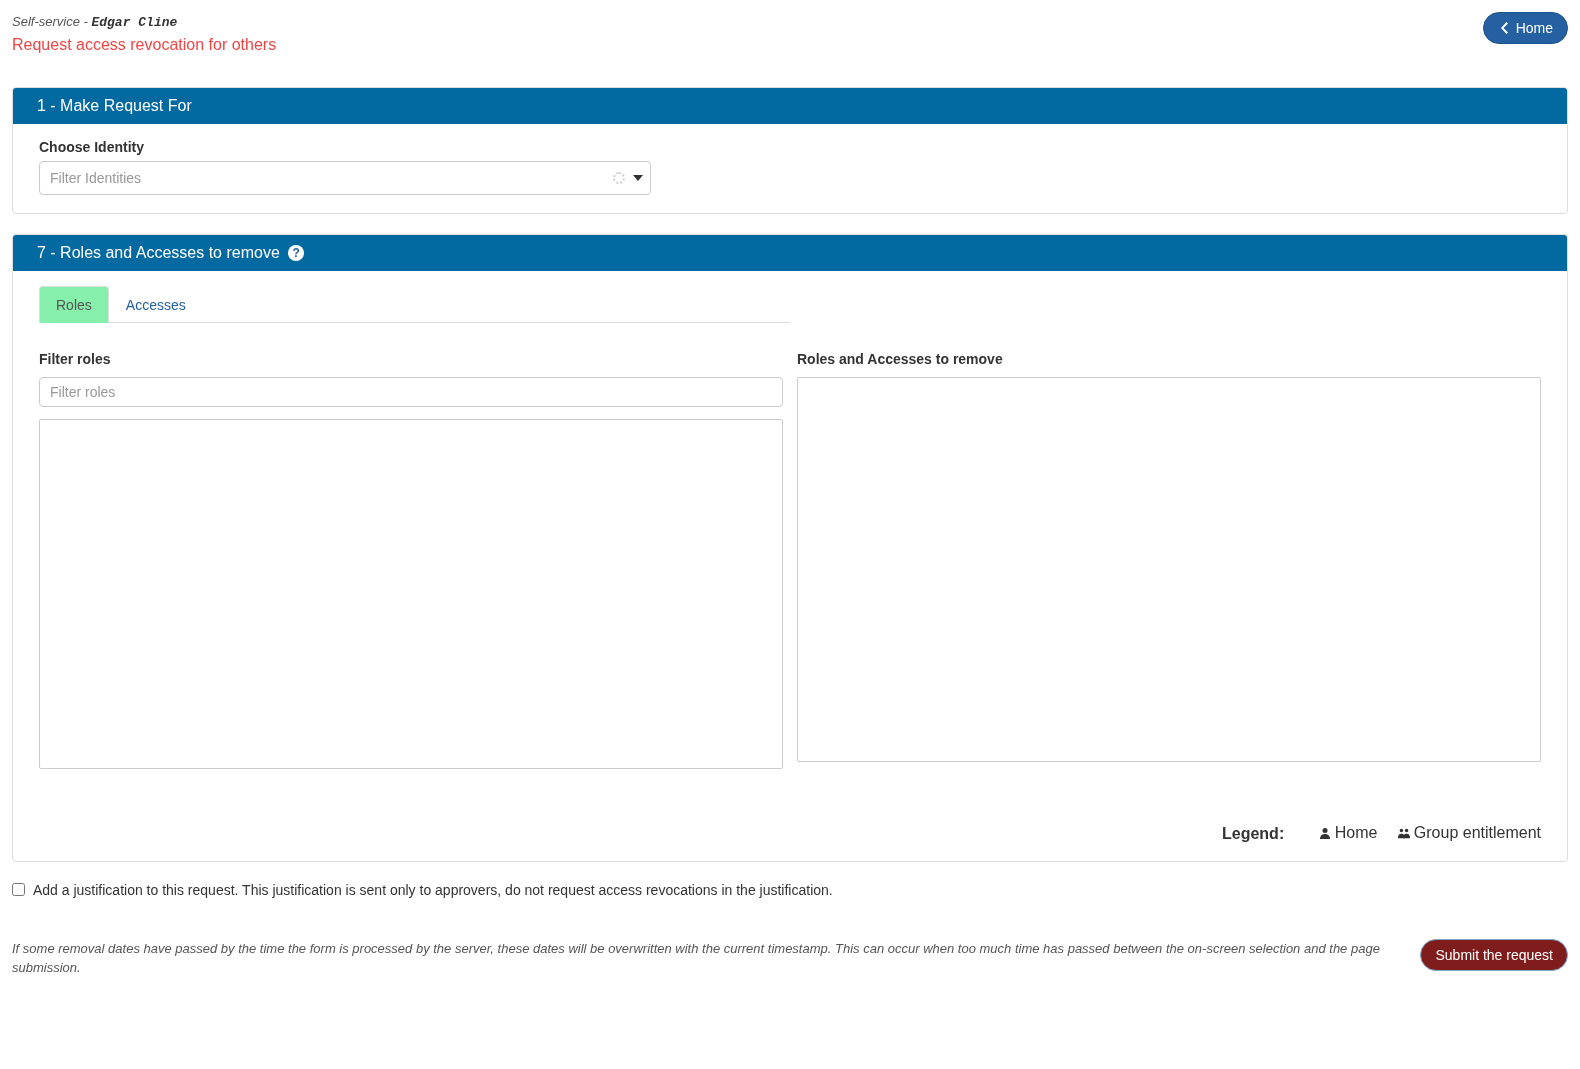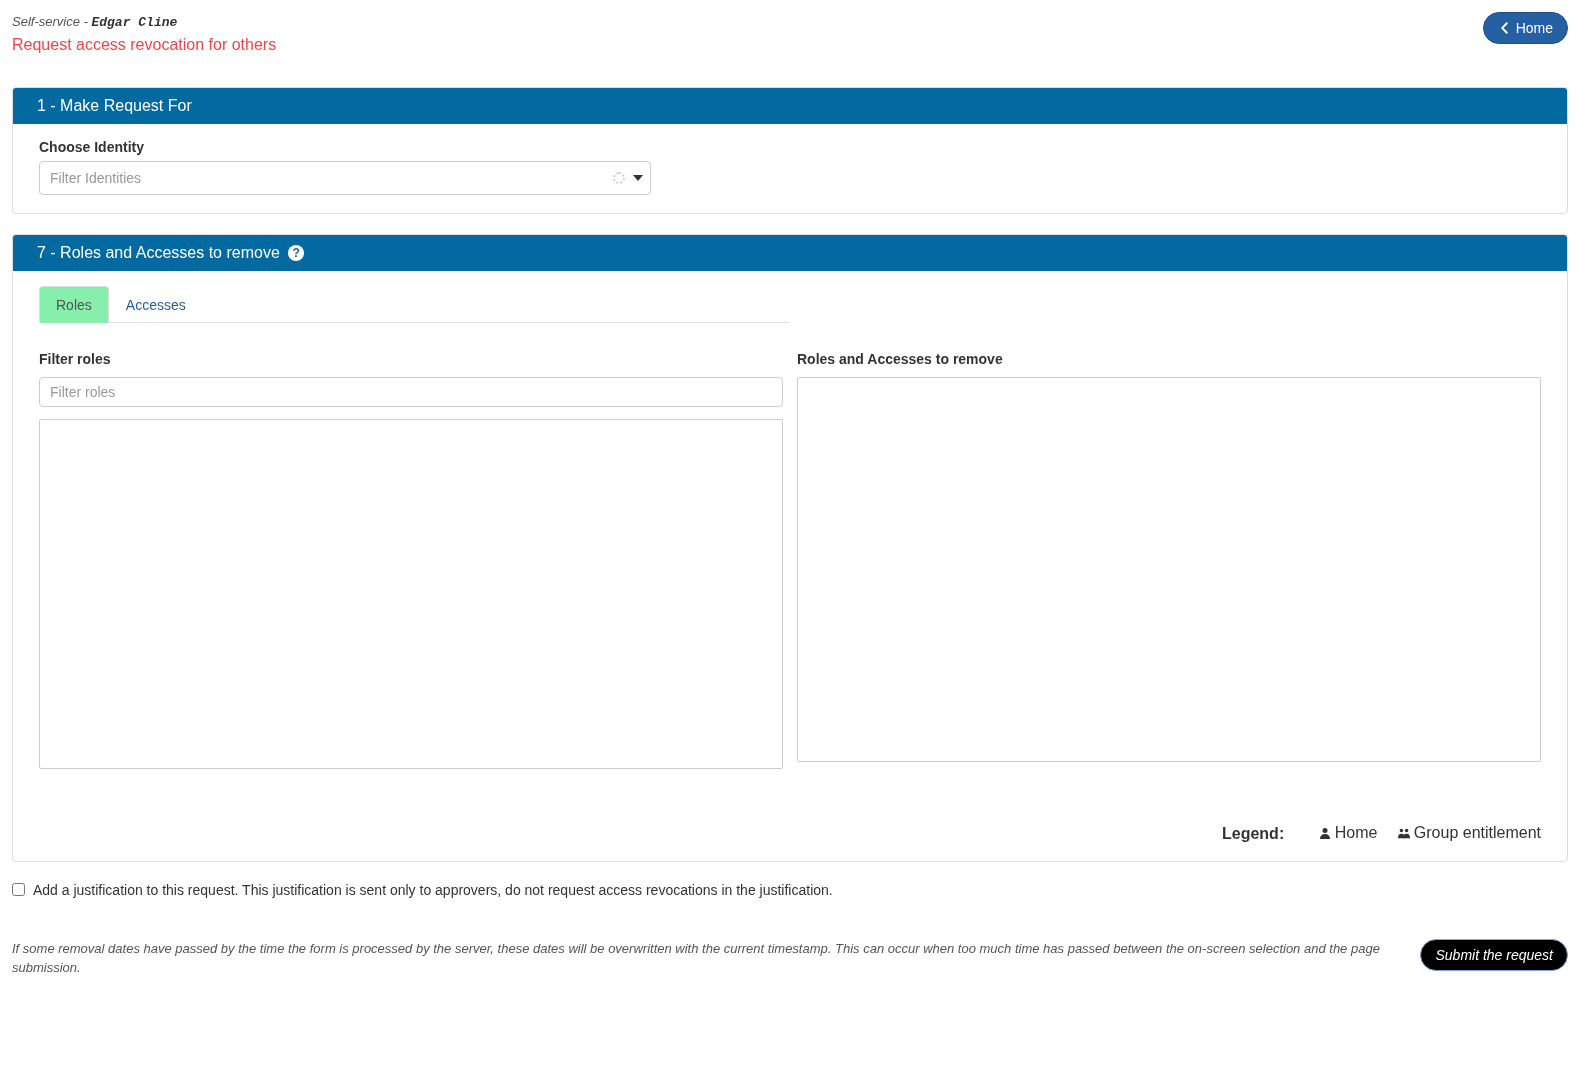--- a/index.html
+++ b/index.html
@@ -38,24 +38,23 @@
       cursor: pointer;
       text-decoration: none;
       font-family: inherit;
     }
     .btn-primary {
       background: #2560a3;
       color: #fff;
       border-color: #1f5289;
     }
     .btn-info {
-      background: #000000;
+      background: #7f1d1d;
       color: #fff;
       border-color: #7fa9d2;
-      font-style: italic;
     }
     .panel {
       border: 1px solid #ddd;
       border-radius: 4px;
       margin-bottom: 20px;
       background: #fff;
     }
     .panel-heading {
       background: #0369a1;
       color: #fff;

